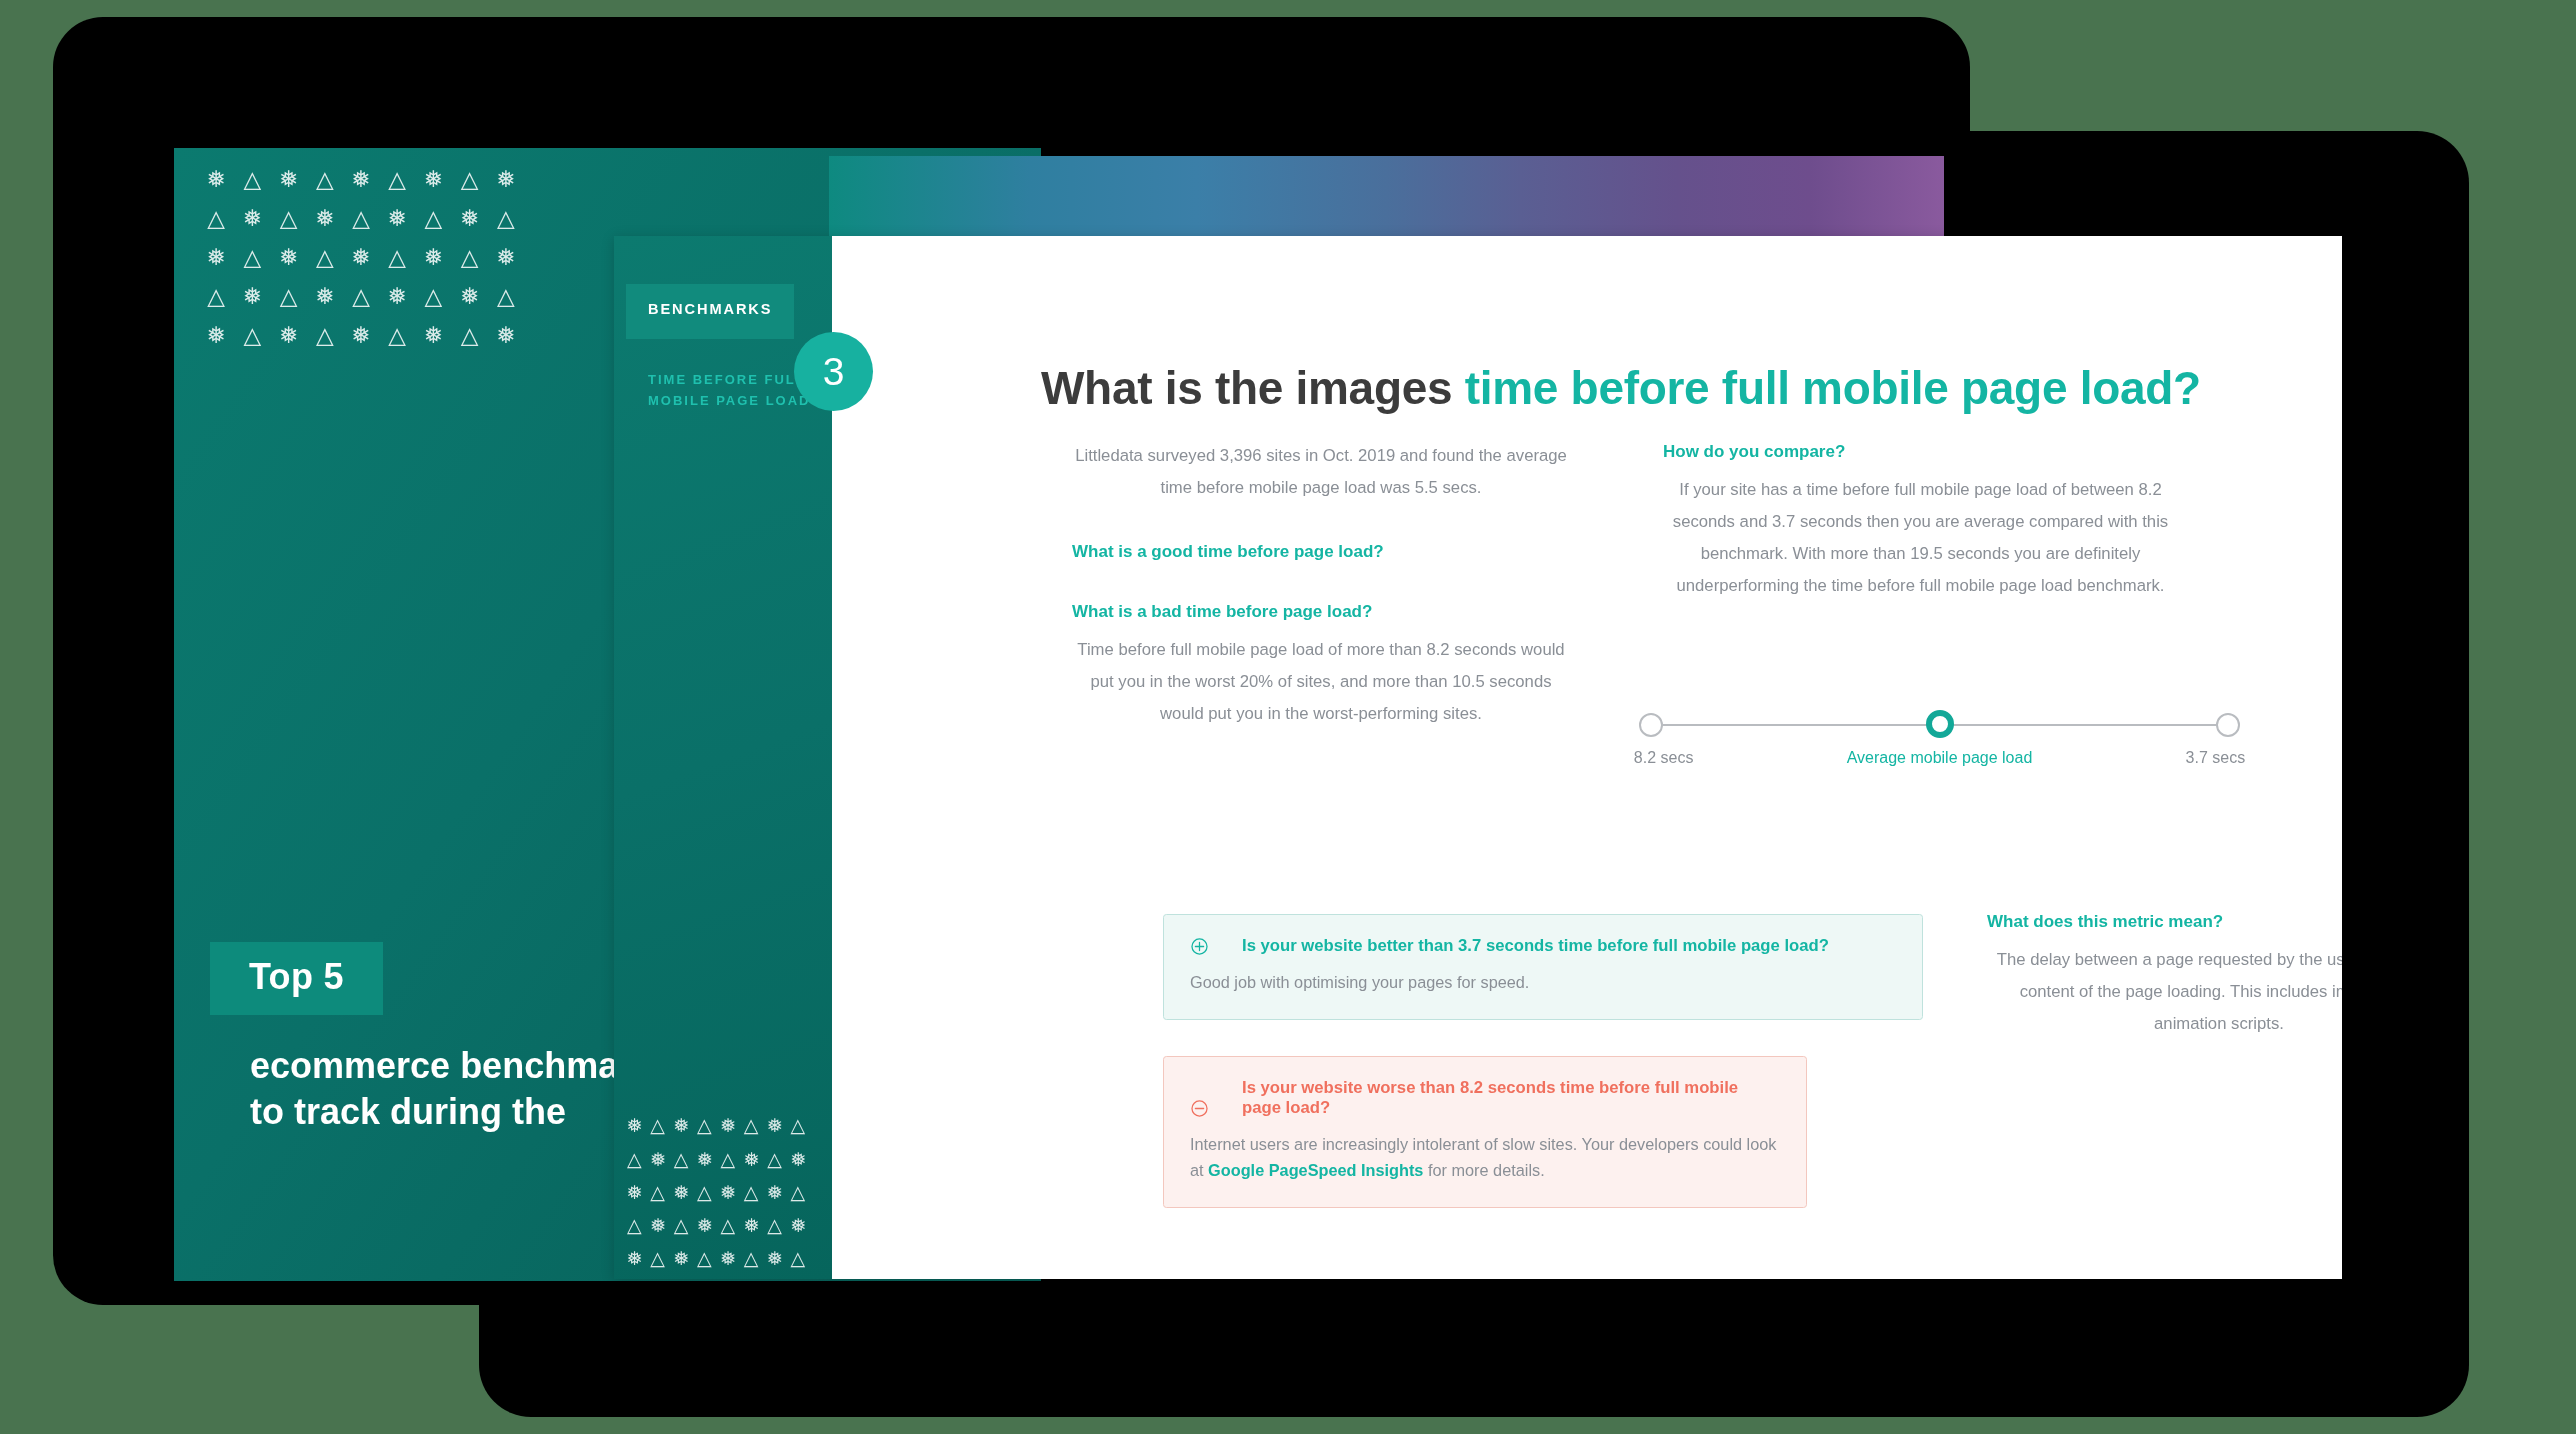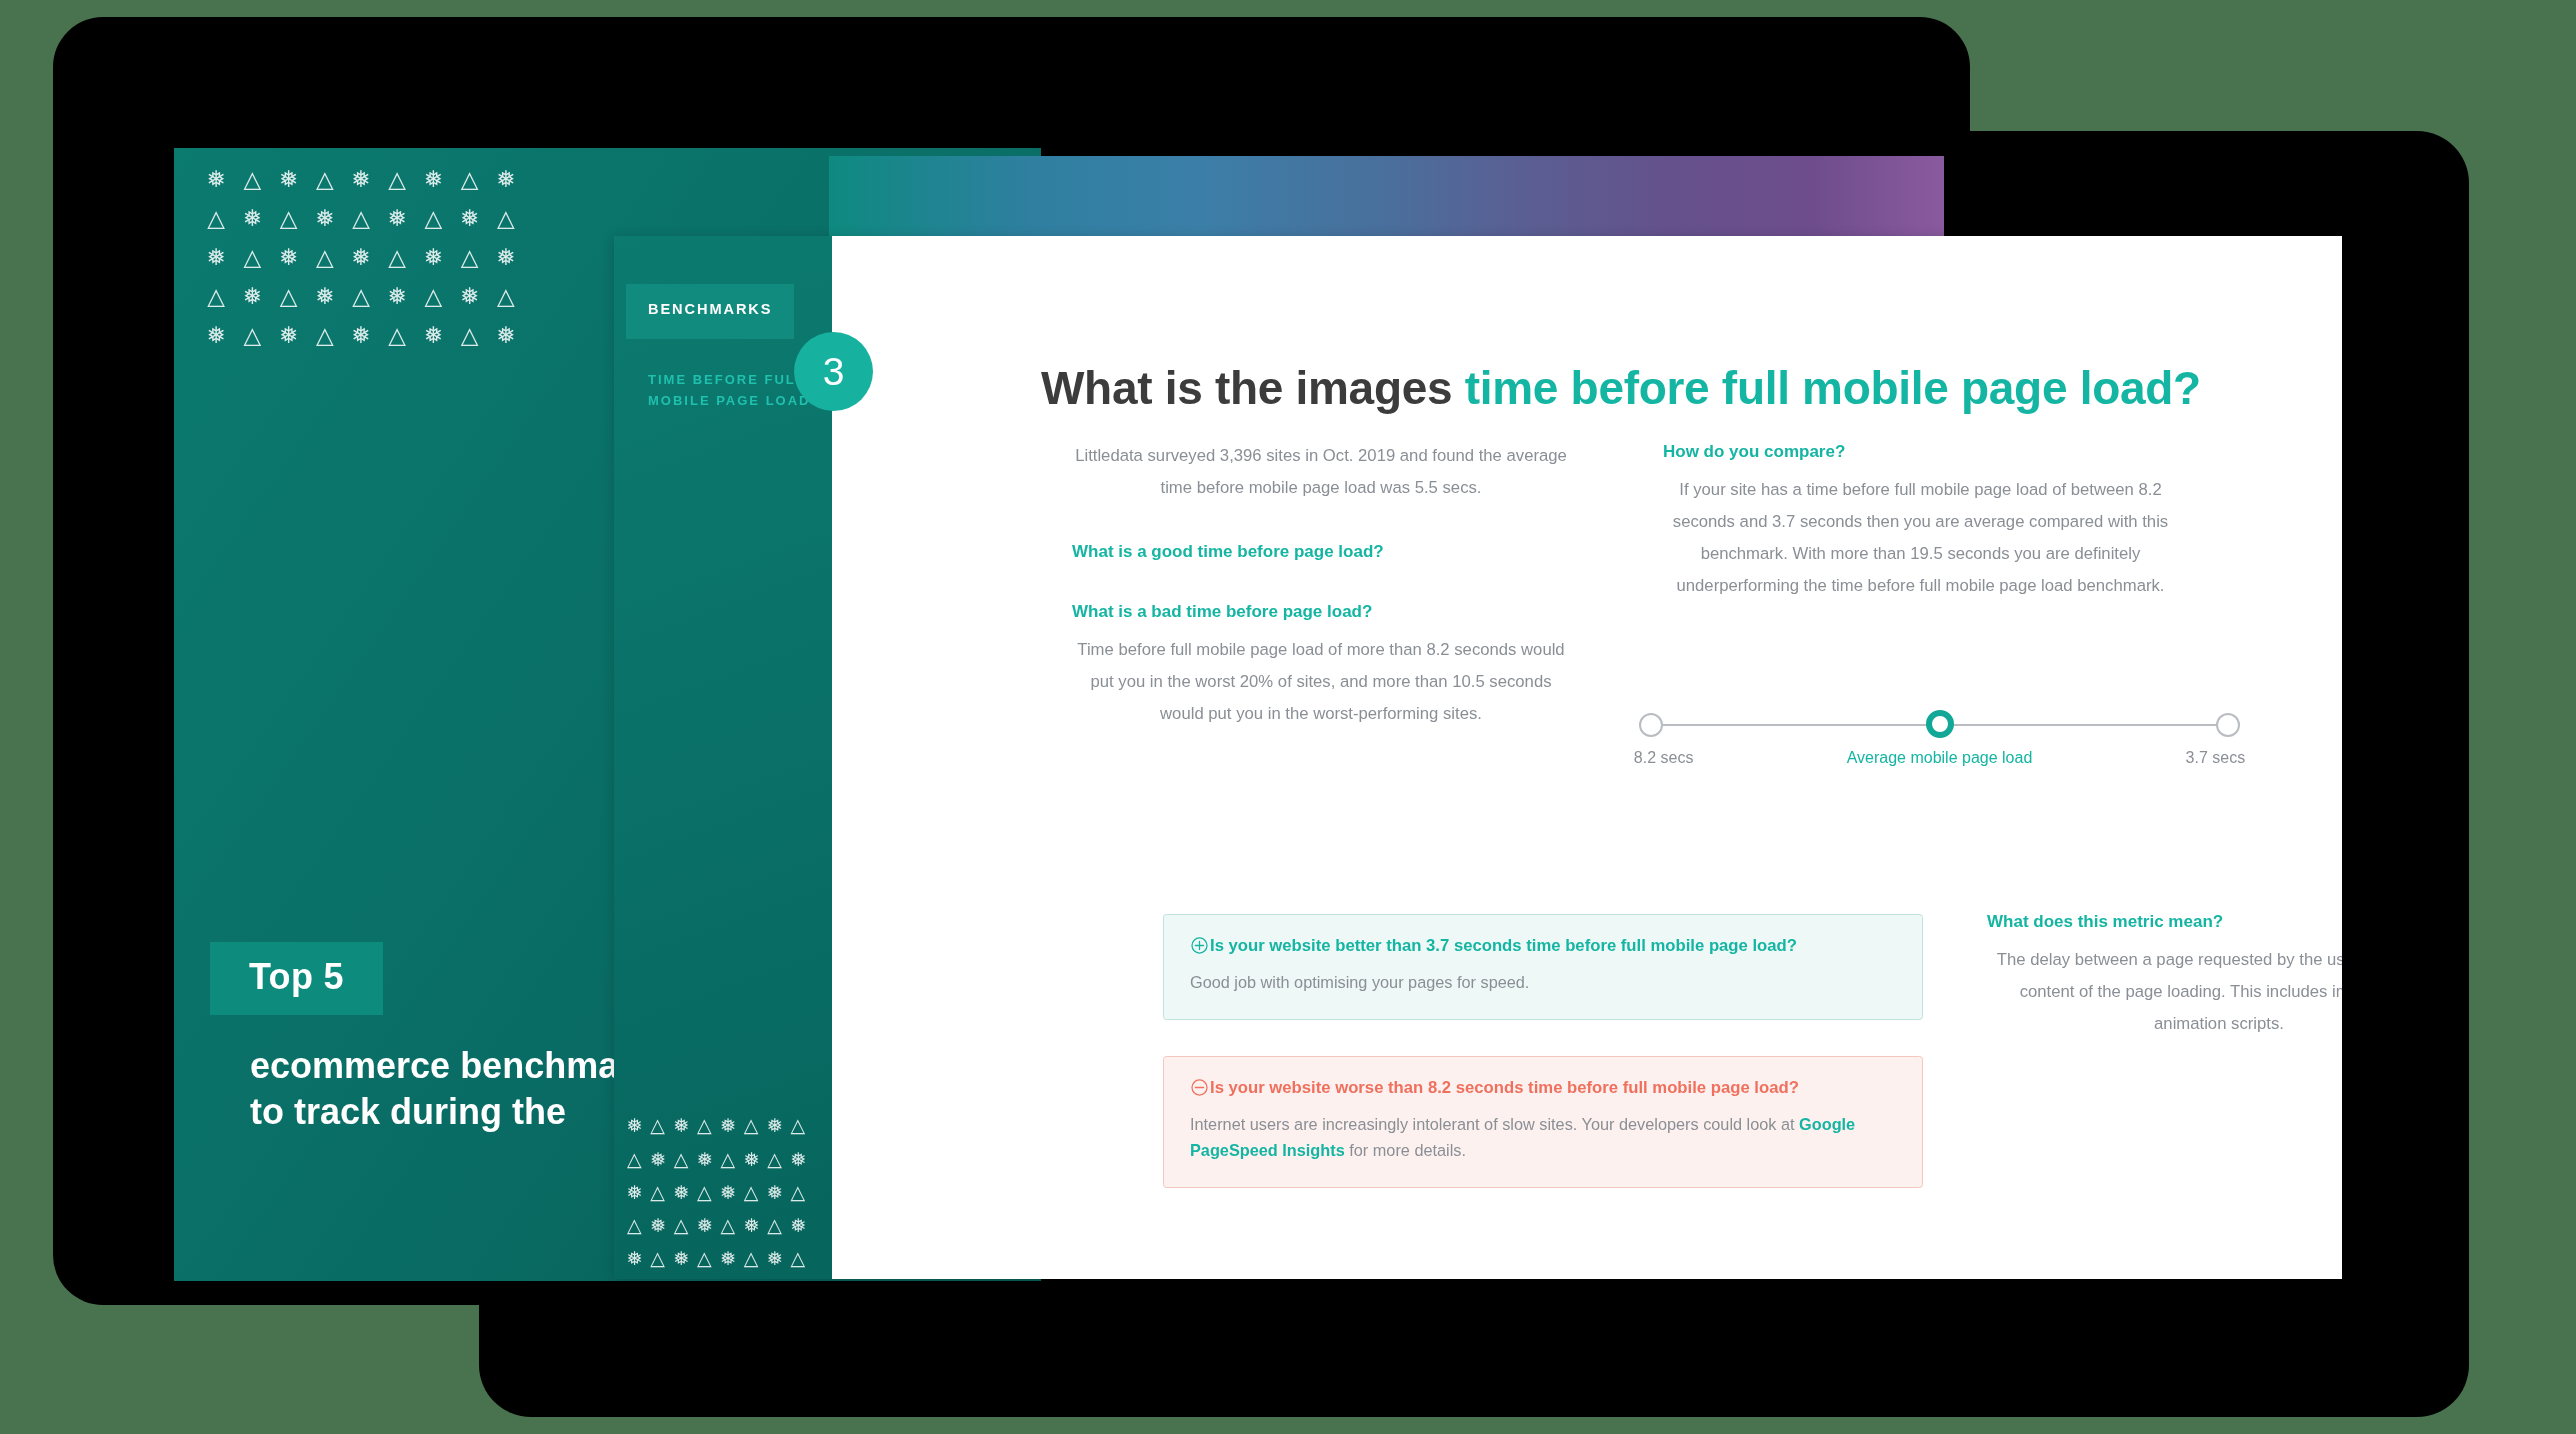--- a/index.html
+++ b/index.html
@@ -309,28 +309,28 @@
   .callout-good {
     left: 331px;
     top: 678px;
     width: 760px;
     background: #eef8f6;
     border: 1.3px solid #bfe2dd;
   }
   .callout-bad {
     left: 331px;
     top: 820px;
-    width: 760px;
+    width: 644px;
     background: #fdf1ef;
     border: 1.3px solid #f3c7be;
   }
   .callout-head {
     display: flex;
-    align-items: center;
-    gap: 1px;
+    align-items: flex-end;
+    gap: 33px;
     font-size: 16.7px;
     font-weight: 700;
     margin-bottom: 13px;
   }
   .callout-good .callout-head { color: #14b5a3; }
   .callout-bad  .callout-head { color: #f0705e; }
   .callout-body {
     color: #8a8f96;
     font-size: 16.3px;
     line-height: 1.62;

